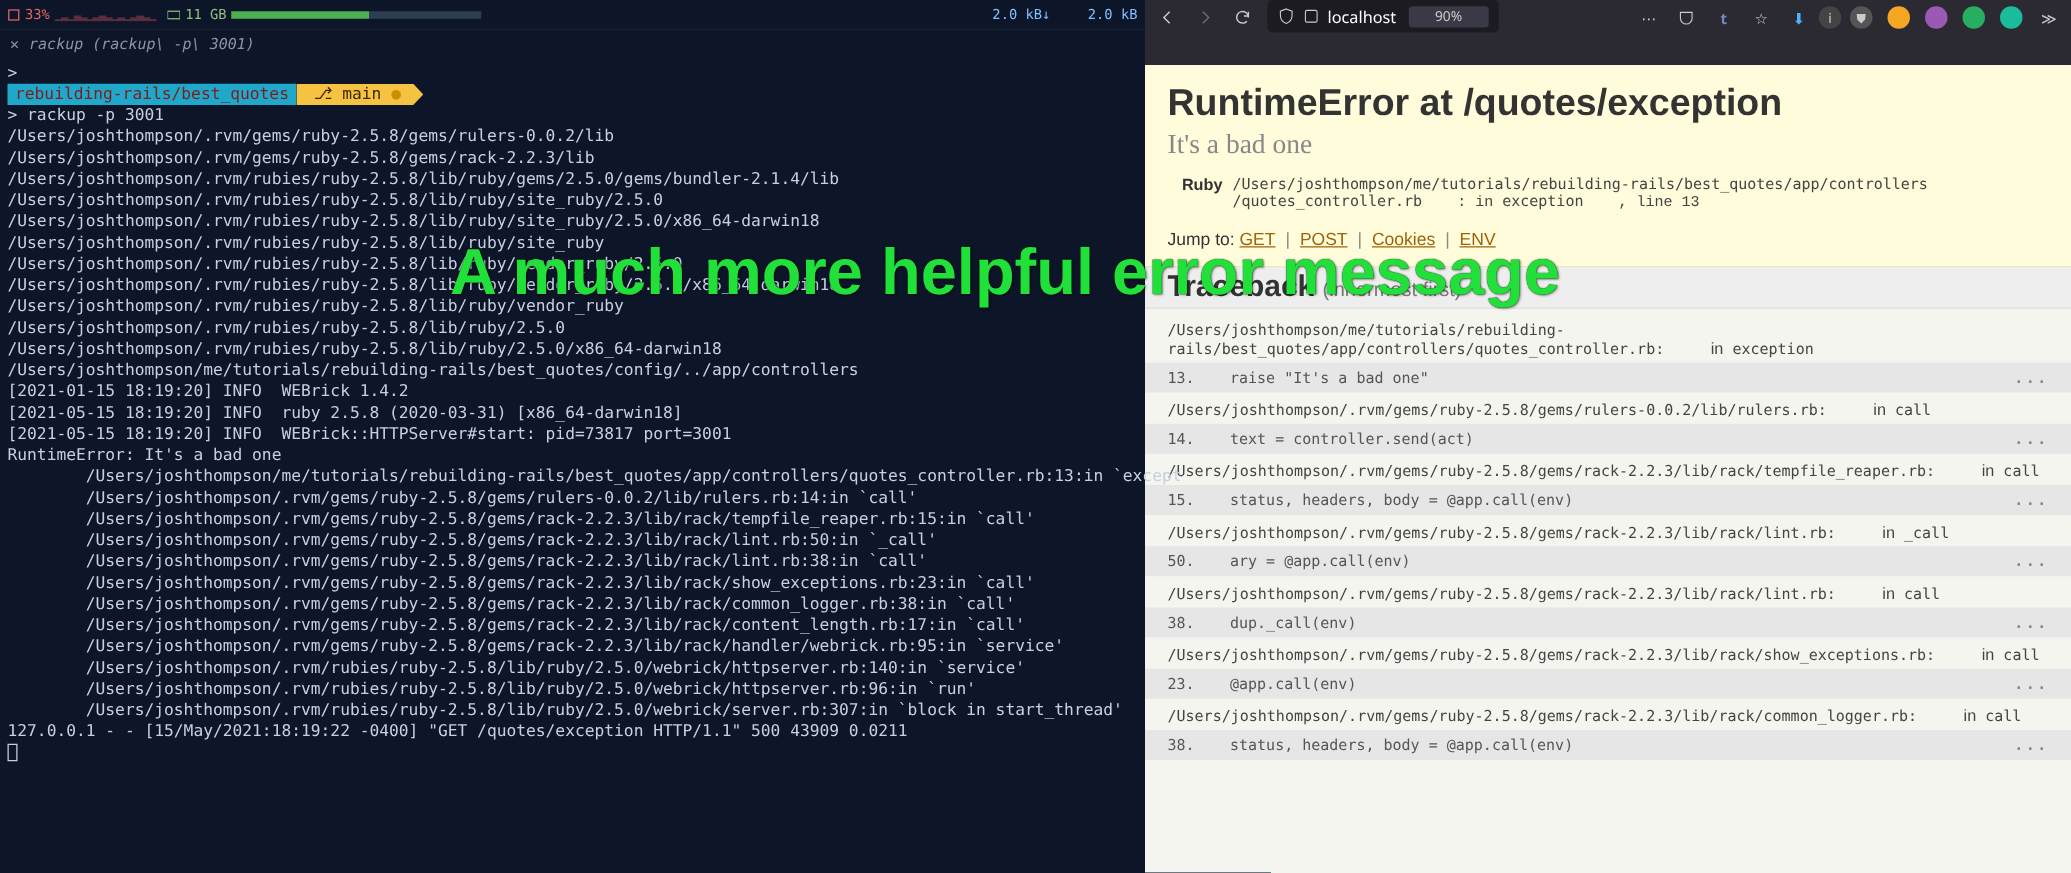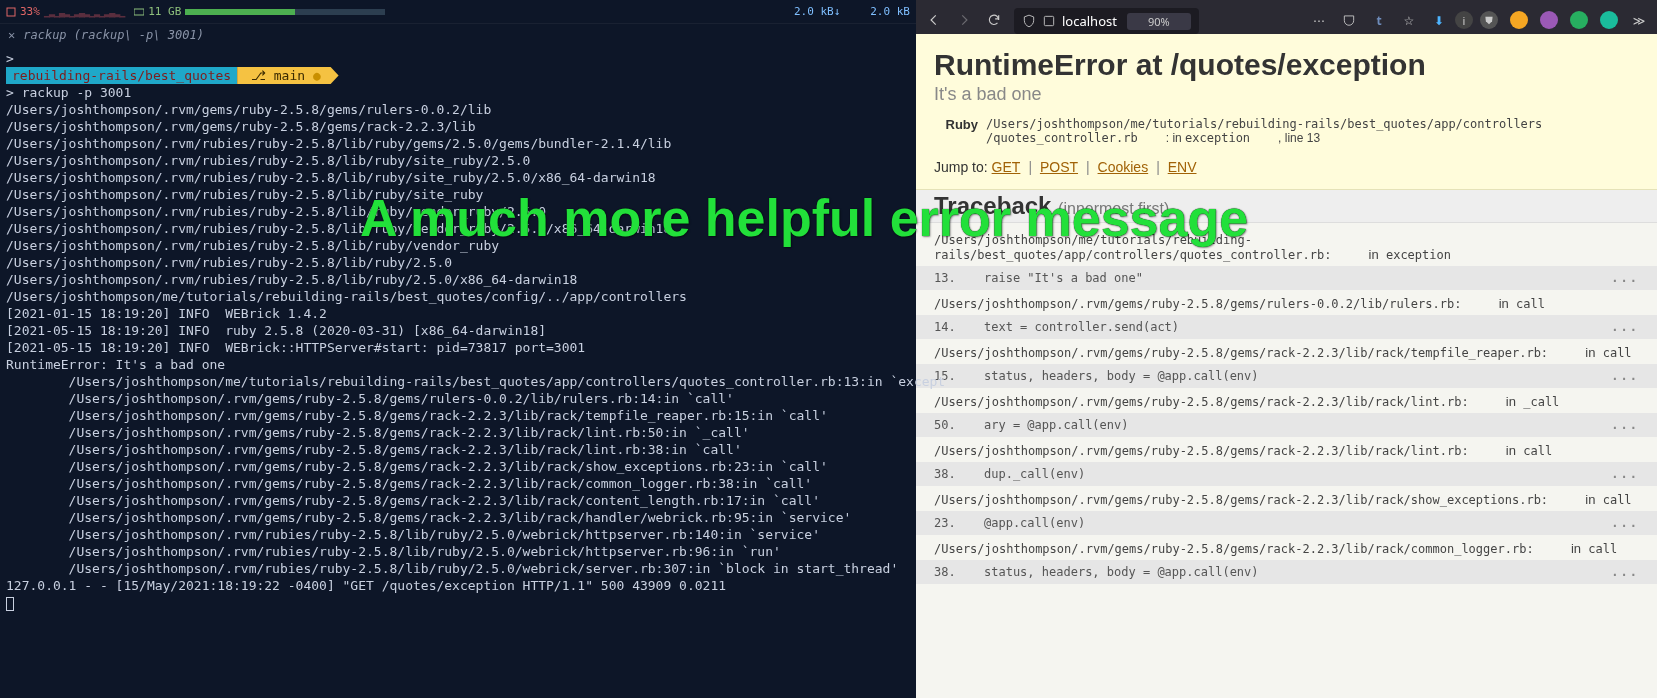--- a/index.html
+++ b/index.html
@@ -24,39 +24,39 @@
   .term-body { padding: 4px 6px 6px 6px; font-size: 13px; line-height: 17px; white-space: pre; font-family: Menlo, Monaco, monospace; color:#c8d0e0; position:relative;}
   .prompt-gt { color:#c8d0e0;}
   .path-badge { background:#1fa8c9; color:#7f1d1d; padding:0 6px; display:inline-block;}
   .branch-badge { background:#f5c242; color:#3a2a00; padding:0 10px 0 6px; display:inline-block; position:relative; clip-path: polygon(0 0, calc(100% - 8px) 0, 100% 50%, calc(100% - 8px) 100%, 0 100%);}
   .branch-badge .dot { color:#c98f00;}
   .cursor-block { display:inline-block; width:8px; height:14px; border:1px solid #c8d0e0; vertical-align:middle;}
 
   
   .browser-panel { width: 741px; height: 698px; background:#eee; display:flex; flex-direction:column; }
 
-  .browser-toolbar { height:34px; background:#2b2a33; display:flex; align-items:flex-end; padding:0 4px; gap:2px; color:#ccc; font-family: system-ui, sans-serif; font-size:12px;}
+  .browser-toolbar { height:52px; background:#2b2a33; display:flex; align-items:flex-start; padding:0 4px; gap:2px; color:#ccc; font-family: system-ui, sans-serif; font-size:12px;}
   .tb-btn { width:28px; height:28px; display:flex; align-items:center; justify-content:center; border-radius:4px;}
   .tb-btn.disabled { opacity:0.4;}
   .tb-btn svg { width:14px; height:14px; fill:#ccc; stroke:#ccc; }
   .addr { flex:0 0 auto; height:26px; background:#1c1b22; border-radius:4px; display:flex; align-items:center; padding:0 8px; gap:6px; color:#ccc; margin:0 4px;}
   .addr .url { color:#fff; font-size:13px;}
   .zoom-pct { color:#ccc; font-size:11px; margin-left:4px; background:#3a3946; padding:1px 21px; border-radius:3px;}
   .tb-icons-right { display:flex; align-items:center; gap:2px; margin-left:auto;}
   .ext-dot { width:18px; height:18px; border-radius:50%; display:flex; align-items:center; justify-content:center; font-size:10px; }
 
   .browser-content { flex:1; overflow:auto; background:#f5f5f0; font-family: -apple-system, Helvetica, Arial, sans-serif; color:#333;}
   .err-header { background:#fffcdb; padding:14px 18px 14px 18px; border-bottom:1px solid #e5e2b8;}
   .err-title { font-size:30px; font-weight:600; color:#333;}
-  .err-sub { font-size:18px; color:#888; margin-top:2px;}
+  .err-sub { font-size:22px; color:#888; margin-top:2px;font-family:Liberation Serif, serif;}
   .err-meta { margin-top:12px; display:flex; flex-direction:column; gap:4px; font-size:13px;}
   .err-meta-row { display:flex; gap:8px;}
   .err-meta-row .label { font-weight:700; width:44px; text-align:right; font-family:-apple-system,sans-serif;}
   .err-meta-row .val { font-family: Menlo, monospace; font-size:12px; color:#444;}
-  .err-meta-row .val .nonmono { font-family:Liberation Sans, sans-serif;padding-left:28px;}
+  .err-meta-row .val .nonmono { font-family:Liberation Mono, monospace;padding-left:28px;}
   .err-links { margin-top:14px; font-size:14px;}
   .err-links a { color:#a16207; text-decoration:underline; margin-right:4px;}
   .err-links .sep { color:#888; margin:0 4px;}
 
   .tb-section { background:#eeeeee; padding:2px 18px; border-bottom:1px solid #ddd;}
   .tb-heading { font-size:24px; font-weight:700; color:#333;}
   .tb-heading .inner { font-size:16px; font-weight:400; color:#777;}
 
   .frames { padding:4px 0px 20px 0px;}
   .frame { }

